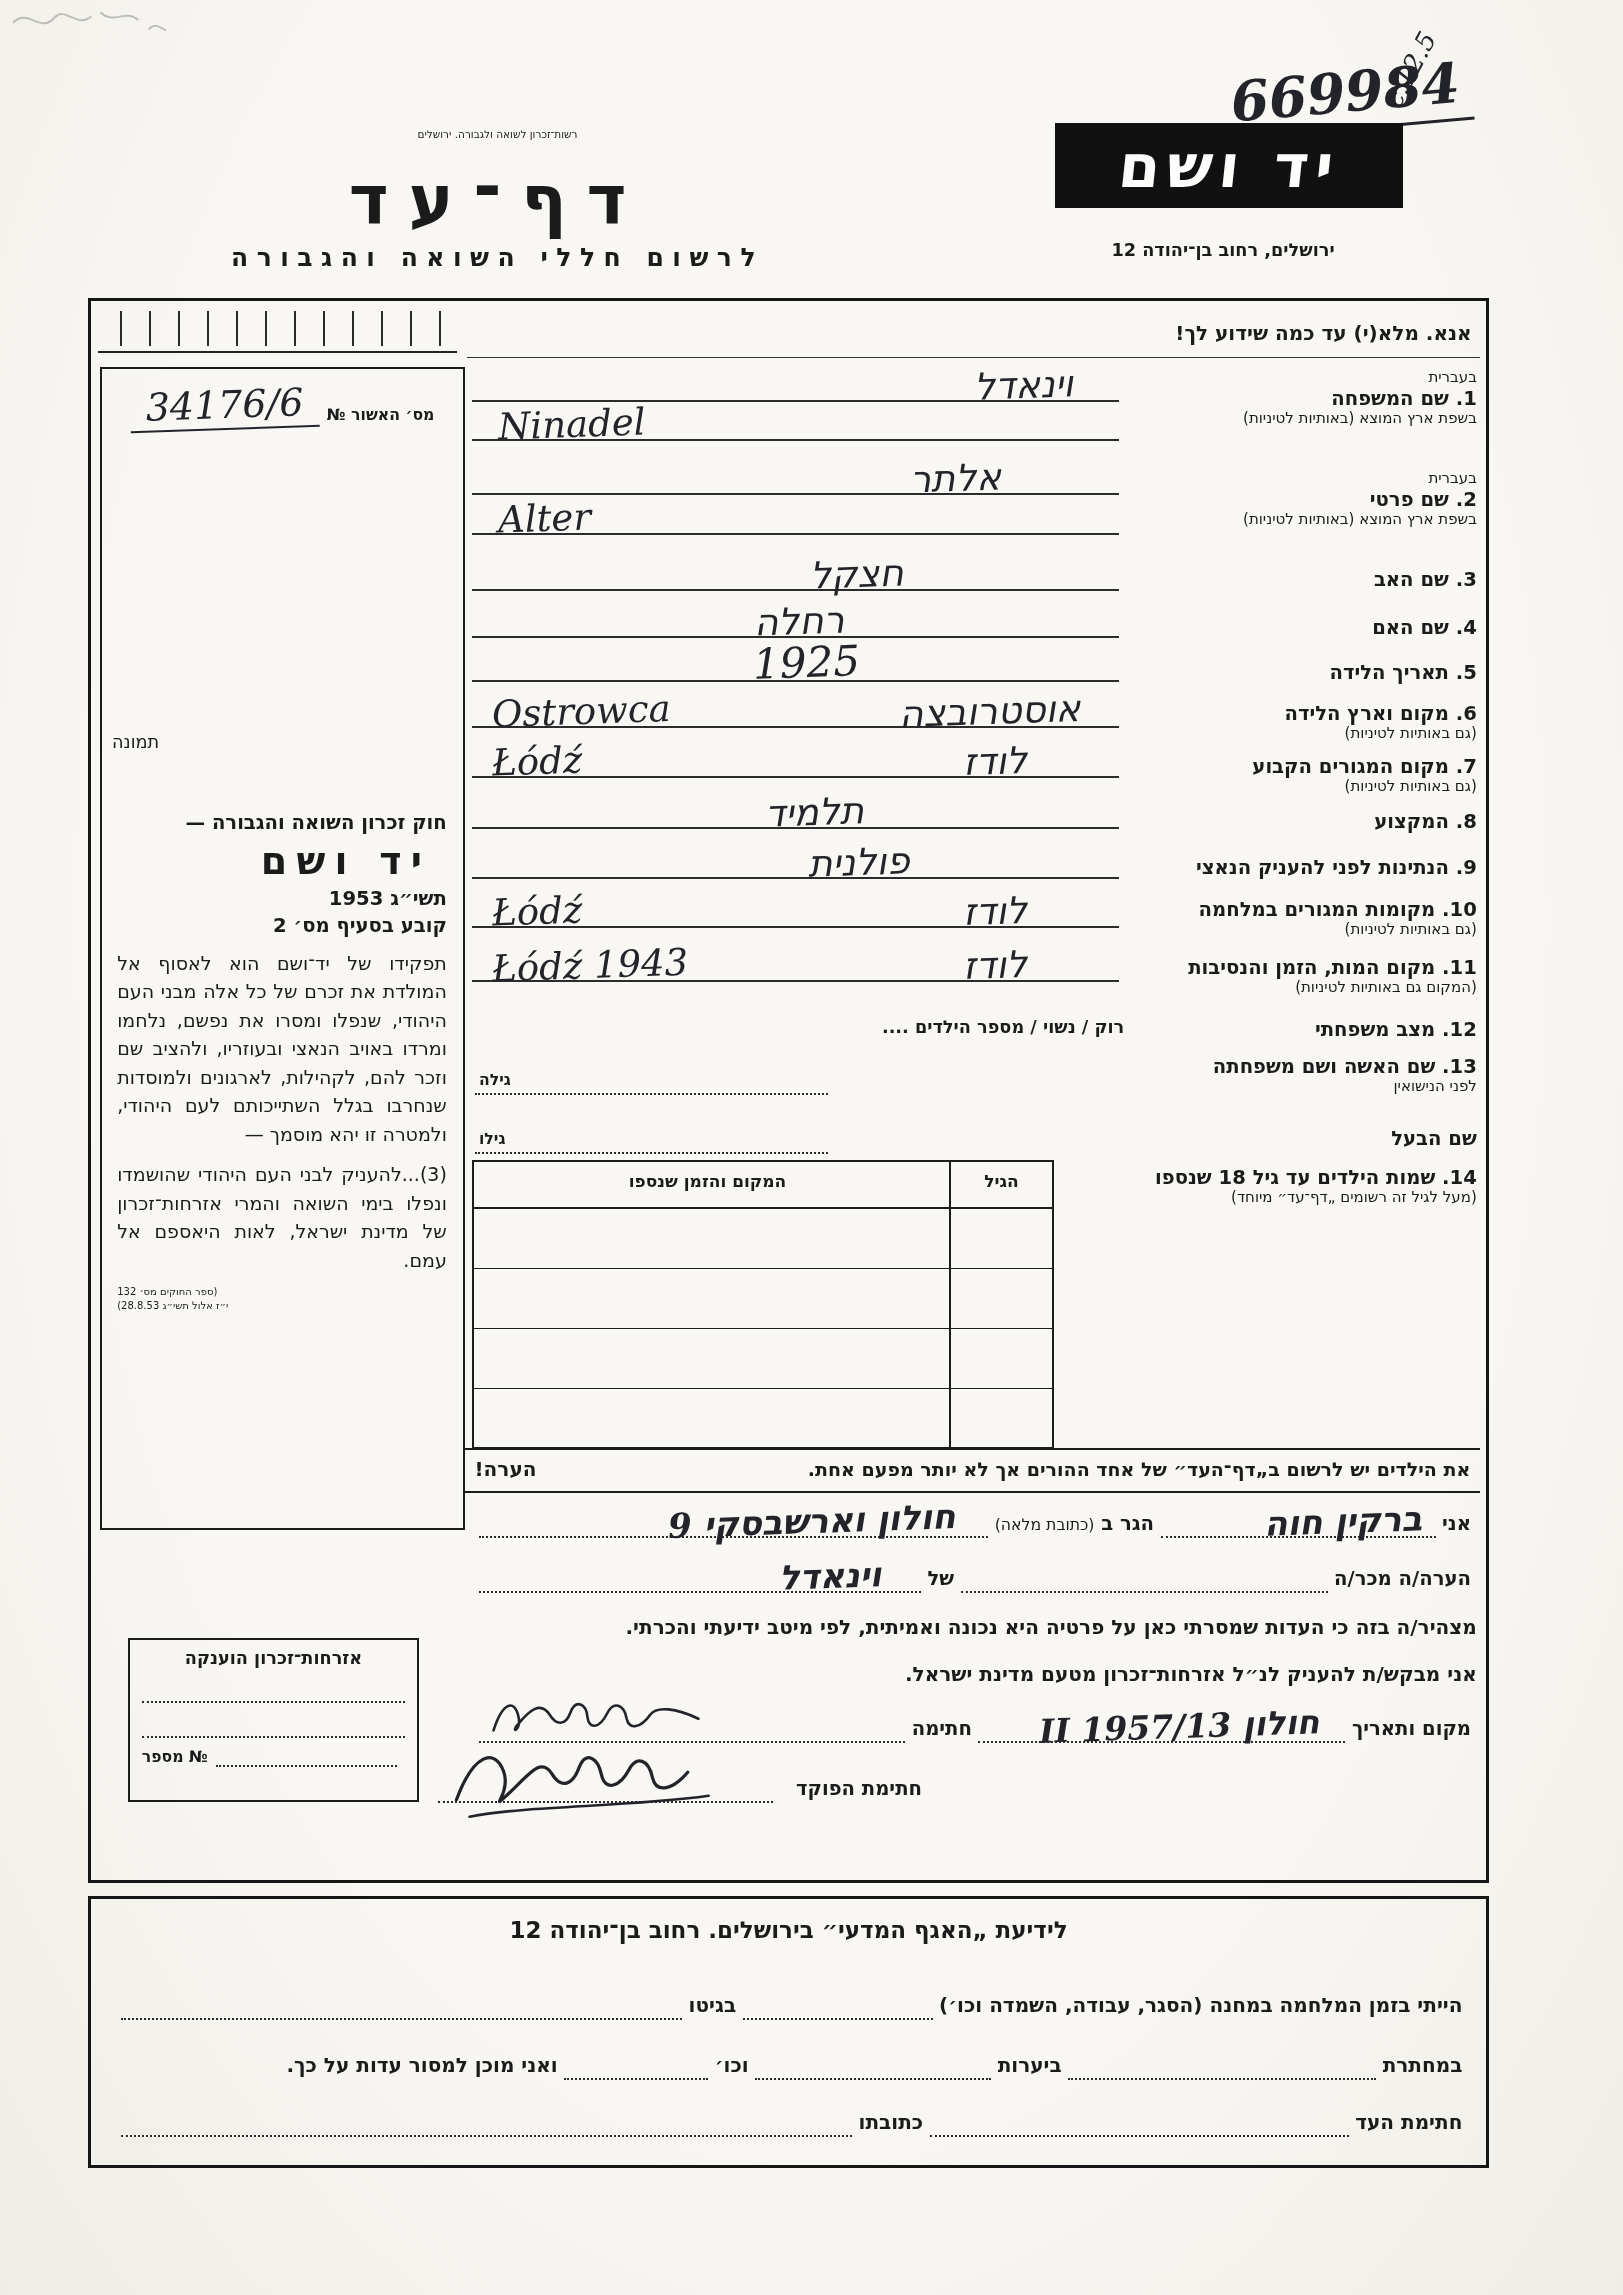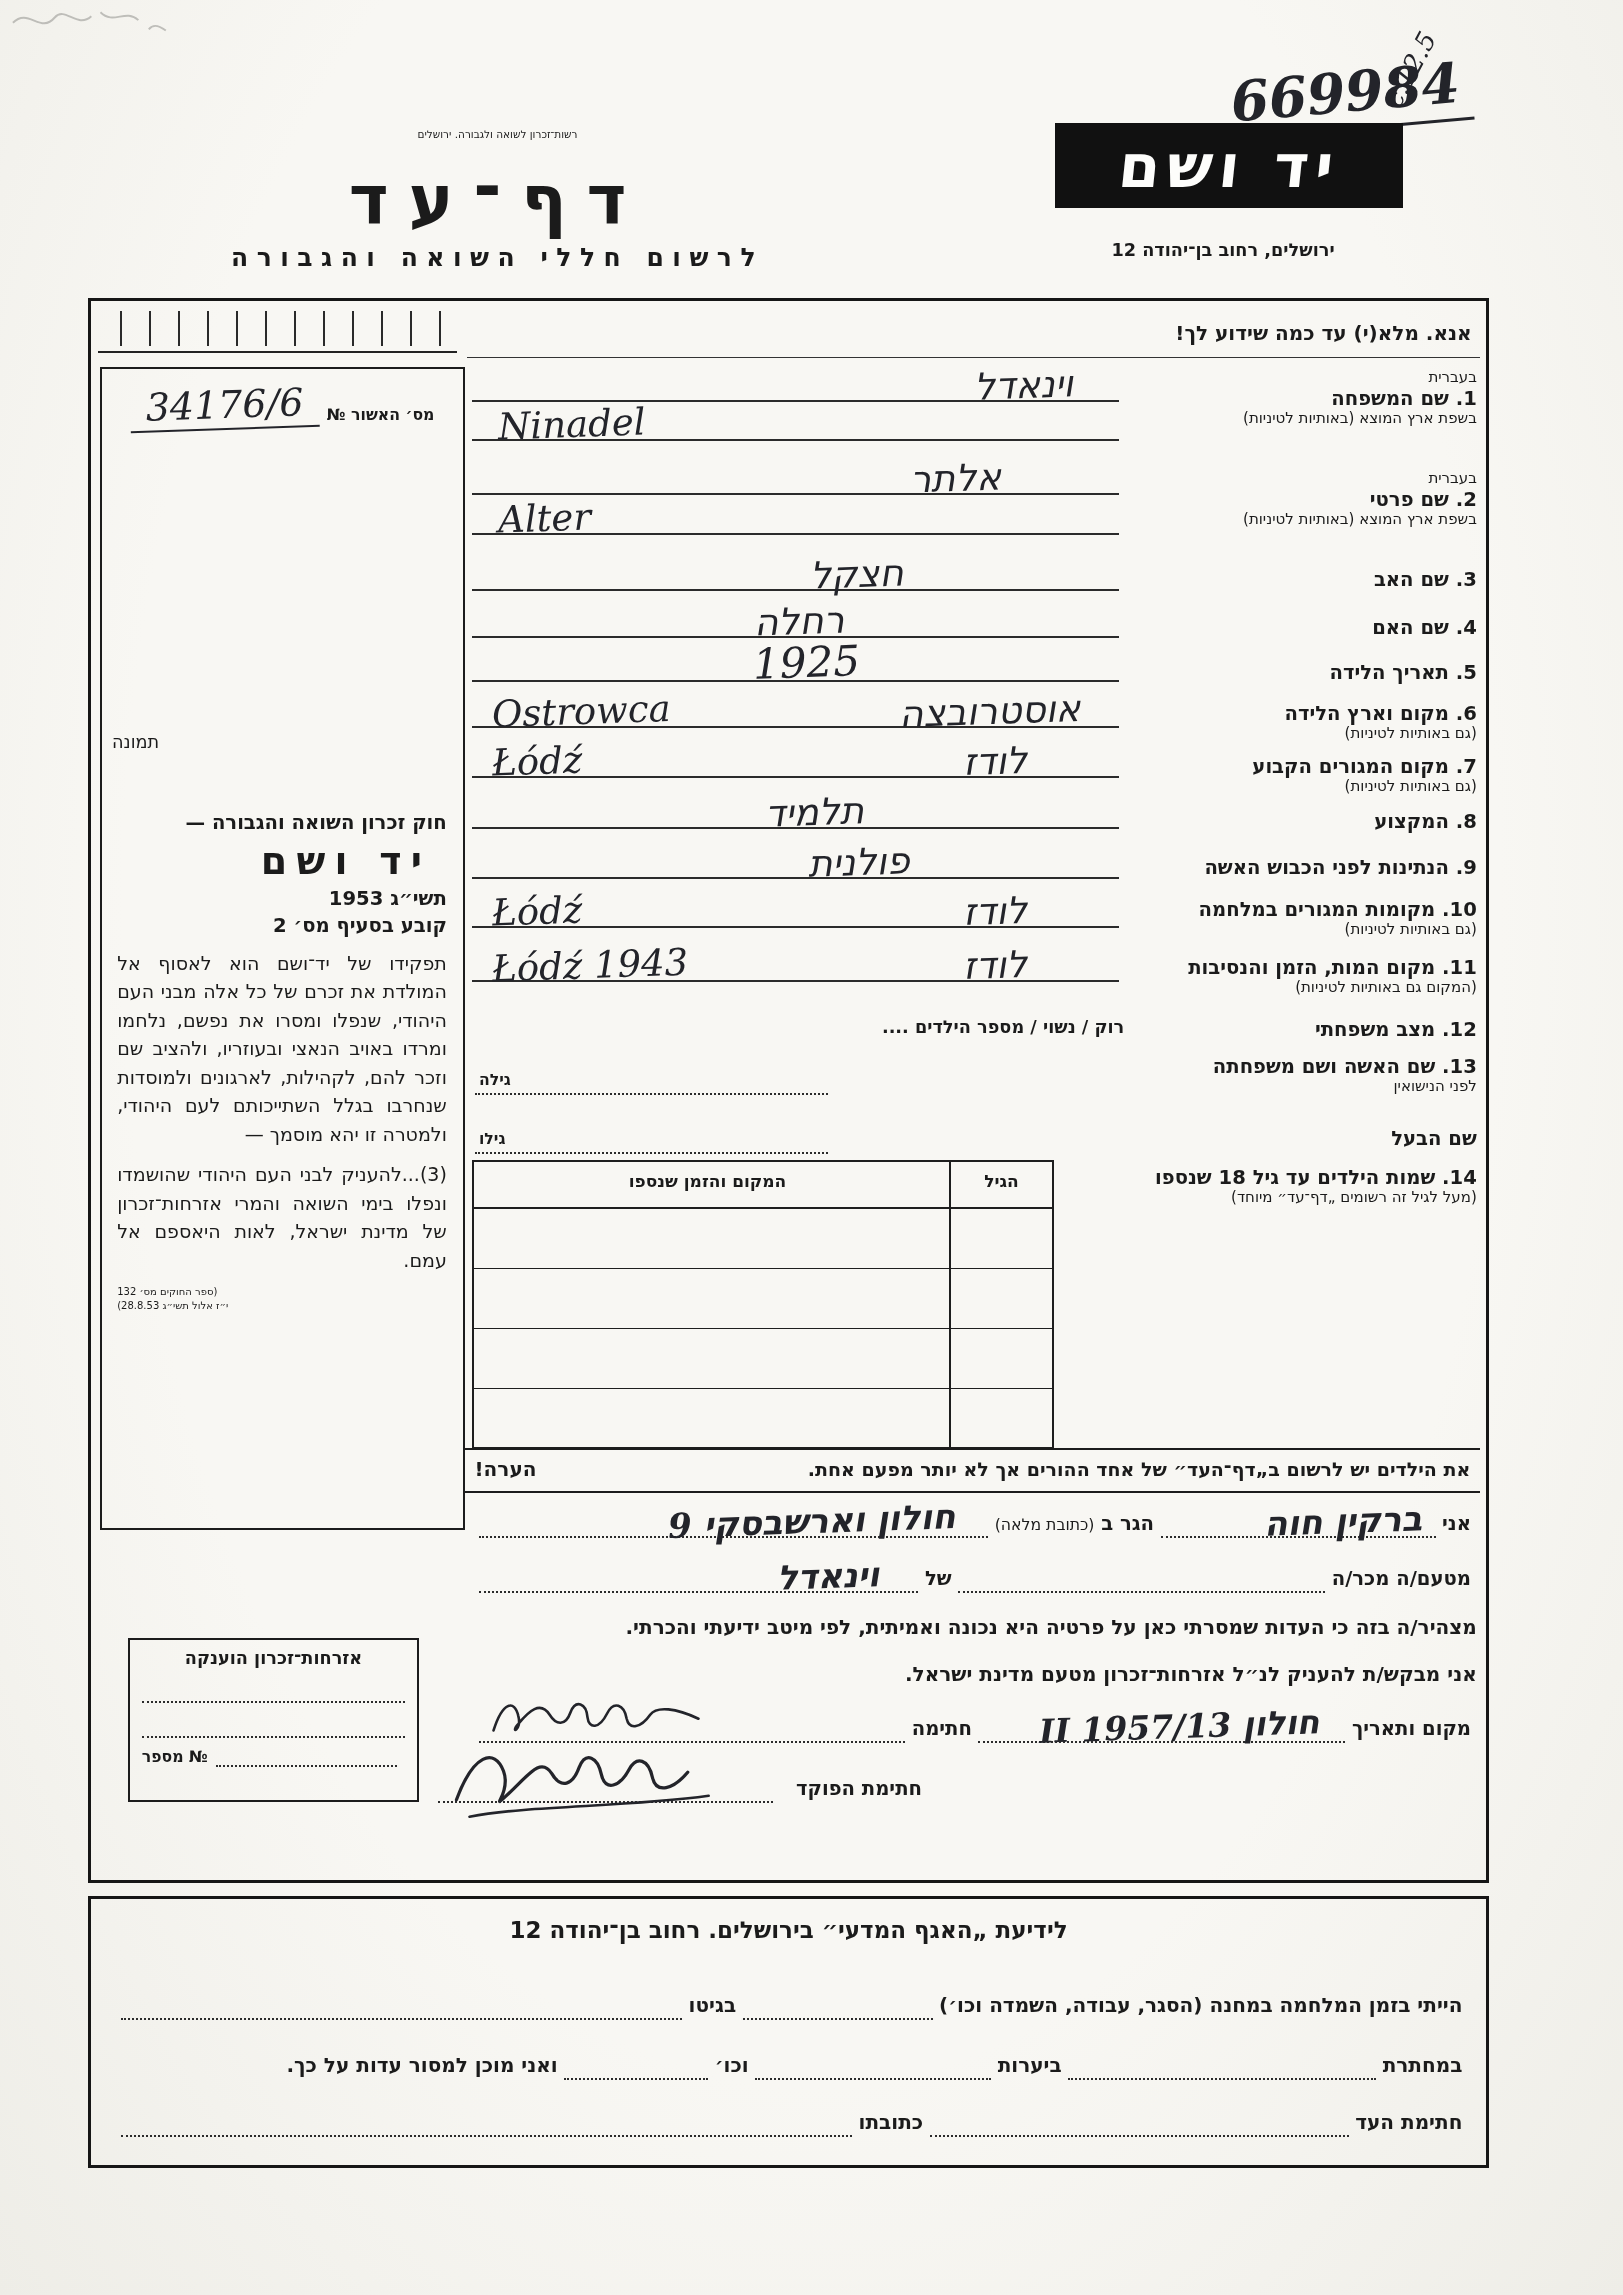--- a/index.html
+++ b/index.html
@@ -166,21 +166,21 @@
       <div class="sub">(גם באותיות לטיניות)</div>
     </div>
     <div class="flabel" style="top:454px;">
       <div class="main"><span>7.</span> <span>מקום המגורים הקבוע</span></div>
       <div class="sub">(גם באותיות לטיניות)</div>
     </div>
     <div class="flabel" style="top:509px;">
       <div class="main"><span>8.</span> <span>המקצוע</span></div>
     </div>
     <div class="flabel" style="top:555px;">
-      <div class="main"><span>9.</span> <span>הנתינות לפני הכבוש האשה</span></div>
+      <div class="main"><span>9.</span> <span>הנתינות לפני להעניק הנאצי</span></div>
     </div>
     <div class="flabel" style="top:597px;">
       <div class="main"><span>10.</span> <span>מקומות המגורים במלחמה</span></div>
       <div class="sub">(גם באותיות לטיניות)</div>
     </div>
     <div class="flabel" style="top:655px;">
       <div class="main"><span>11.</span> <span>מקום המות, הזמן והנסיבות</span></div>
       <div class="sub">(המקום גם באותיות לטיניות)</div>
     </div>
     <div class="flabel" style="top:717px;">
@@ -271,21 +271,21 @@
       <span class="dfill" style="flex:0 0 275px;">
         <span class="hw" style="right:13px;font-size:34px;">ברקין חוה</span>
       </span>
       <span class="dtext"><span>הגר ב</span> <span class="small">(כתובת מלאה)</span></span>
       <span class="dfill">
         <span class="hw" style="right:33px;font-size:34px;">חולון וארשבסקי 9</span>
       </span>
     </div>
 
     <div class="drow" style="top:1248px;left:381px;width:999px;height:44px;">
-      <span class="dtext">מטעם/ה מכר/ה</span>
+      <span class="dtext">הערה/ה מכר/ה</span>
       <span class="dfill" style="flex:0 0 367px;"></span>
       <span class="dtext">של</span>
       <span class="dfill">
         <span class="hw" style="right:39px;font-size:34px;">וינאדל</span>
       </span>
     </div>
 
     <div class="plain" style="top:1314px;left:381px;right:9.2px;">מצהיר/ה בזה כי העדות שמסרתי כאן על פרטיה היא נכונה ואמיתית, לפי מיטב ידיעתי והכרתי.</div>
     <div class="plain" style="top:1361px;left:381px;right:9.2px;">אני מבקש/ת להעניק לנ״ל אזרחות־זכרון מטעם מדינת ישראל.</div>
 

